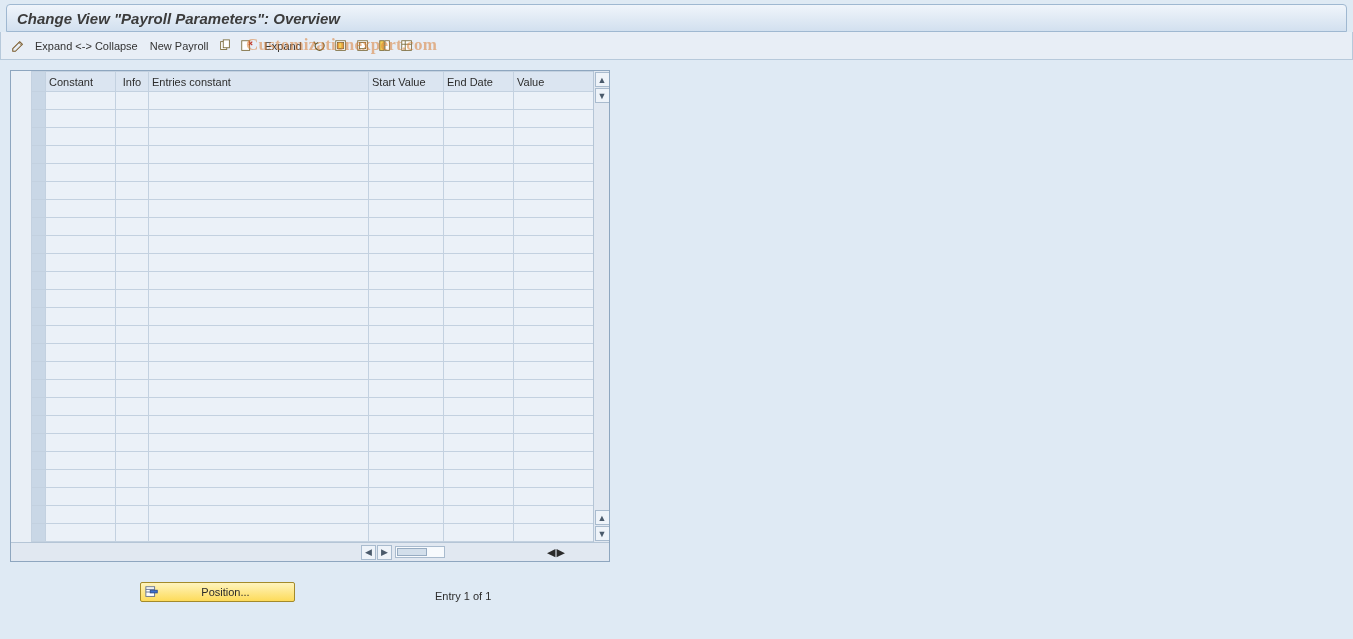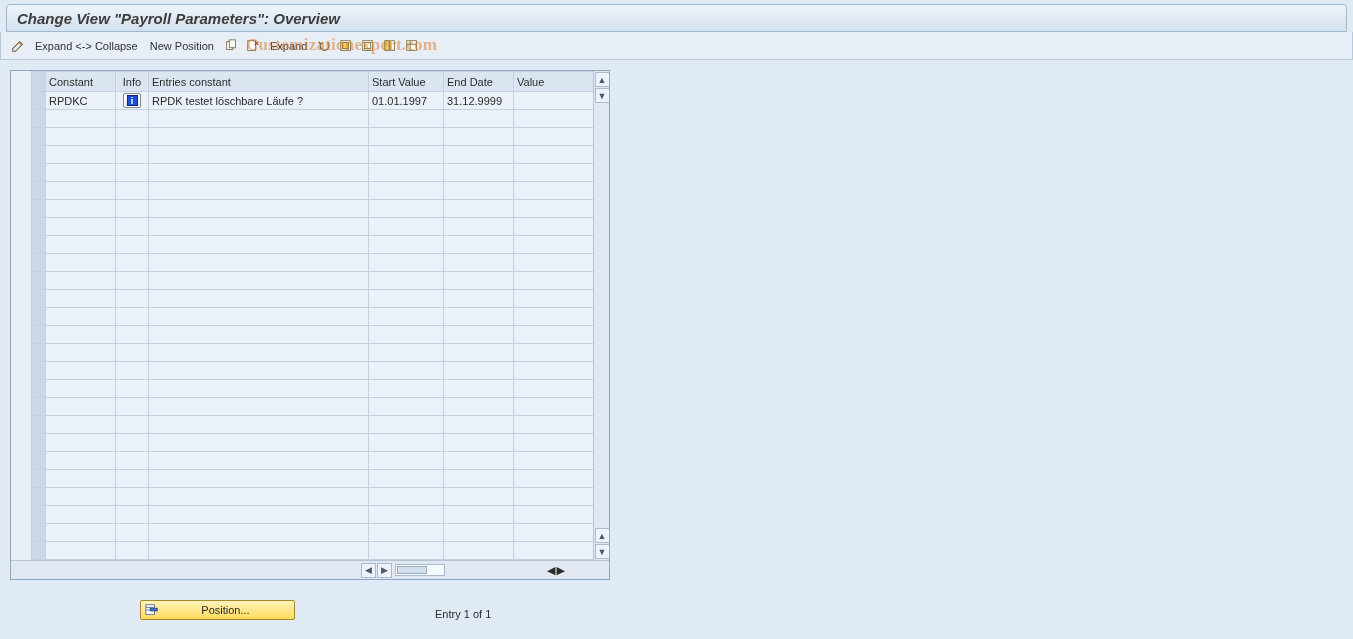--- a/index.html
+++ b/index.html
@@ -213,21 +213,21 @@
 </div>
 
 <div class="toolbar">
   <span class="tb-icon">
     <svg viewBox="0 0 16 16">
         <path d="M2 11 L10 3 L13 6 L5 14 L2 14 Z" fill="none" stroke="#7a5a2a" stroke-width="1.2"></path>
         <path d="M9 4 L12 7" stroke="#7a5a2a" stroke-width="1"></path>
       </svg>
   </span>
   <span class="btn-text">Expand &lt;-&gt; Collapse</span>
-  <span class="btn-text">New Position</span>
+  <span class="btn-text">New Payroll</span>
   <span class="tb-icon">
     <svg viewBox="0 0 16 16">
         <rect x="3" y="3" width="7" height="9" fill="#fff" stroke="#7a6a3a"></rect>
         <rect x="6" y="1" width="7" height="9" fill="#fff" stroke="#7a6a3a"></rect>
       </svg>
   </span>
   <span class="tb-icon">
     <svg viewBox="0 0 16 16">
         <rect x="2" y="2" width="9" height="11" fill="#fff" stroke="#7a6a3a"></rect>
         <line x1="10" y1="3" x2="14" y2="7" stroke="#c0392b" stroke-width="1.4"></line>
@@ -287,32 +287,20 @@
                 <span class="config-icon">
                   <svg width="12" height="12" viewBox="0 0 16 16">
                       <rect x="2" y="2" width="4" height="12" fill="#f3cf55" stroke="#7a6a3a"></rect>
                       <rect x="7" y="2" width="4" height="12" fill="#6fa8e6" stroke="#3a5a8a"></rect>
                     </svg>
                 </span>
               </th>
             </tr>
           </thead>
           <tbody id="tbody">
-              <tr>
-                <td class="row-marker"></td>
-                <td class="col-constant">RPDKC</td>
-                <td class="col-info"><span class="info-btn">
-                    <span>i</span>
-                  </span></td>
-                <td class="col-payroll">RPDK testet löschbare Läufe ?</td>
-                <td class="col-start">01.01.1997</td>
-                <td class="col-end">31.12.9999</td>
-                <td class="col-value"></td>
-                <td class="col-config"></td>
-              </tr>
               <tr>
                 <td class="row-marker"></td>
                 <td class="col-constant"></td>
                 <td class="col-info"></td>
                 <td class="col-payroll"></td>
                 <td class="col-start"></td>
                 <td class="col-end"></td>
                 <td class="col-value"></td>
                 <td class="col-config"></td>
               </tr>

